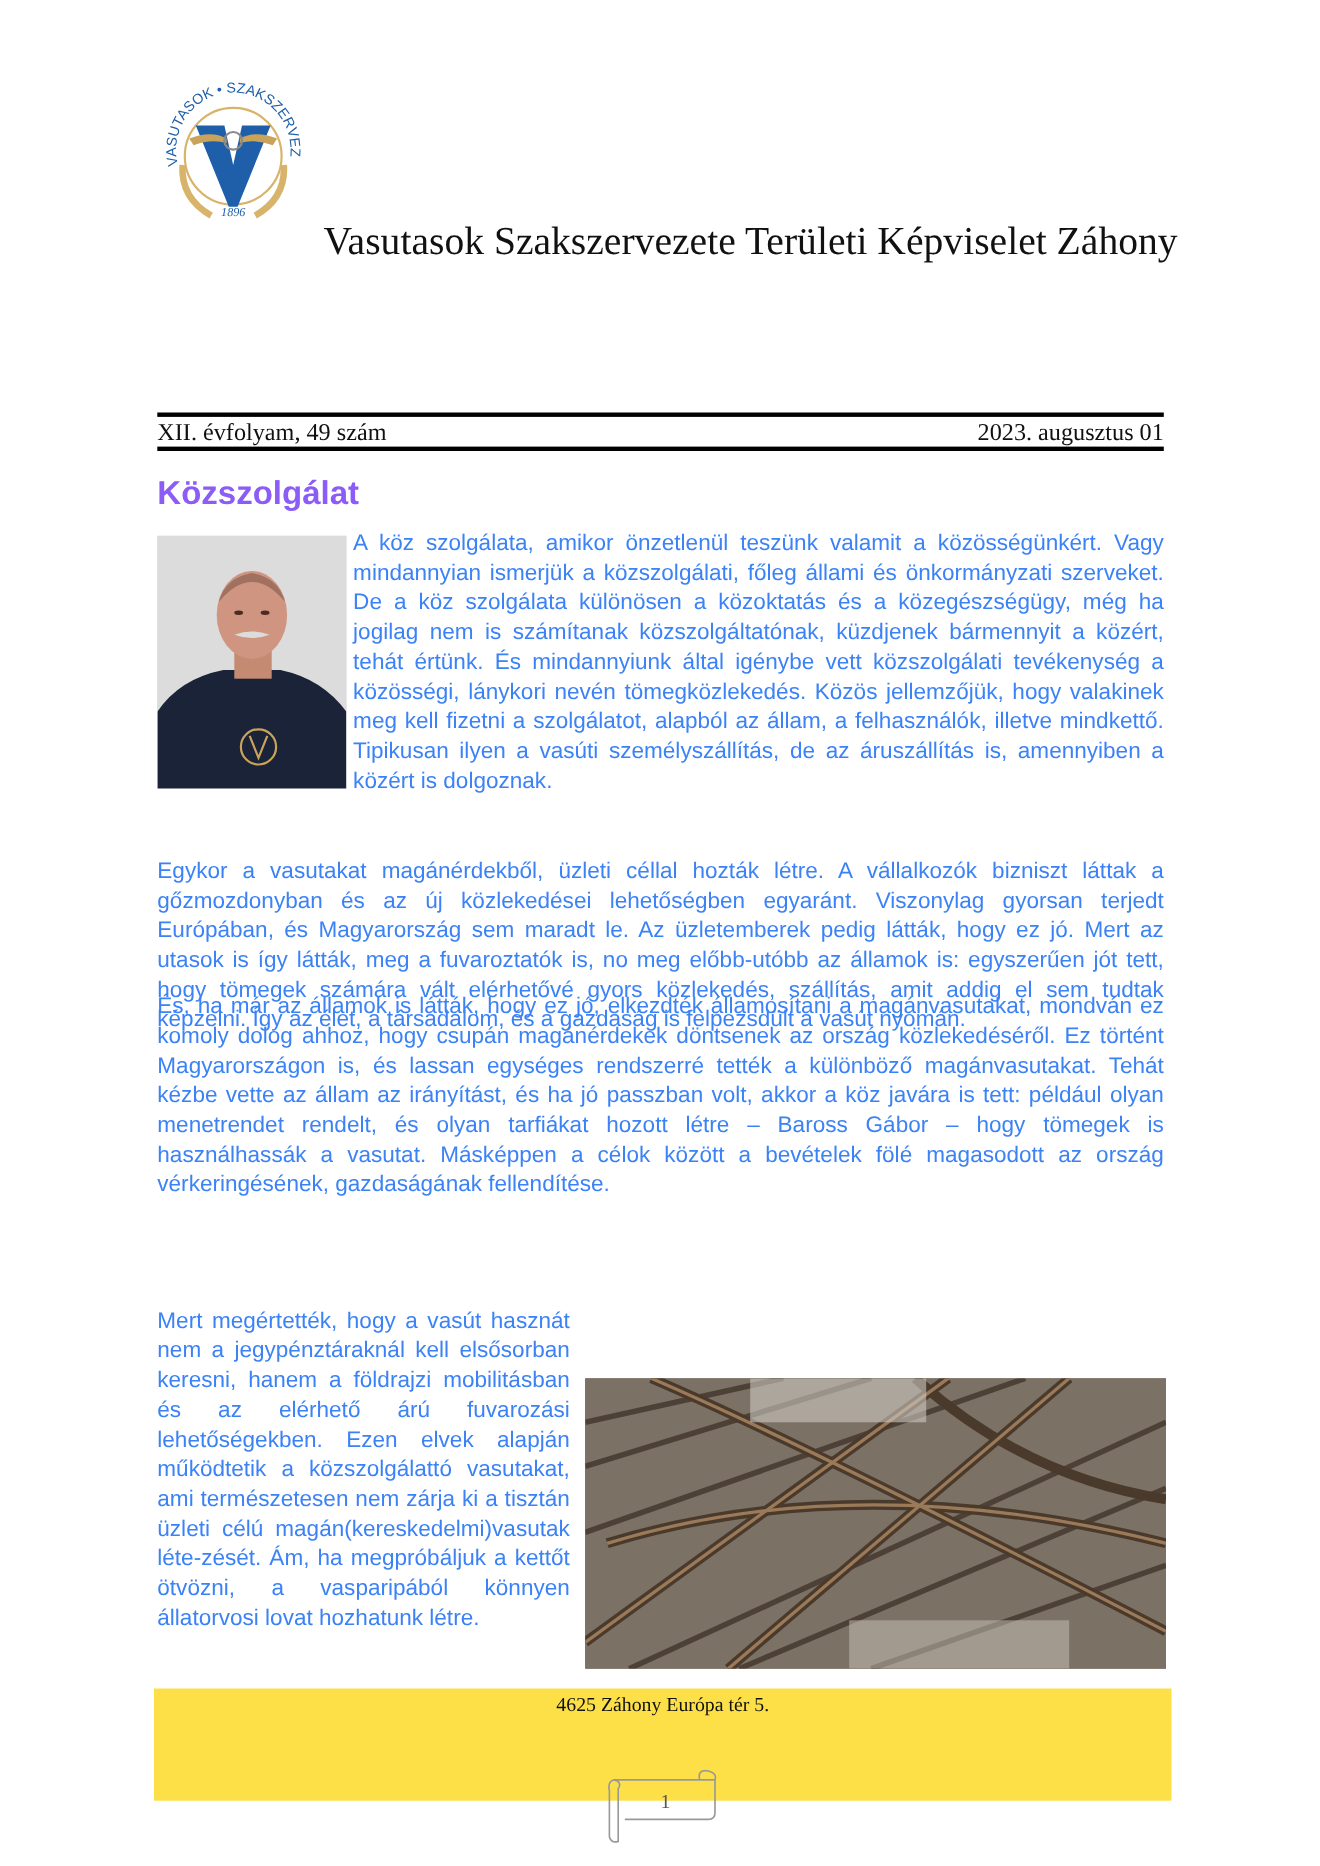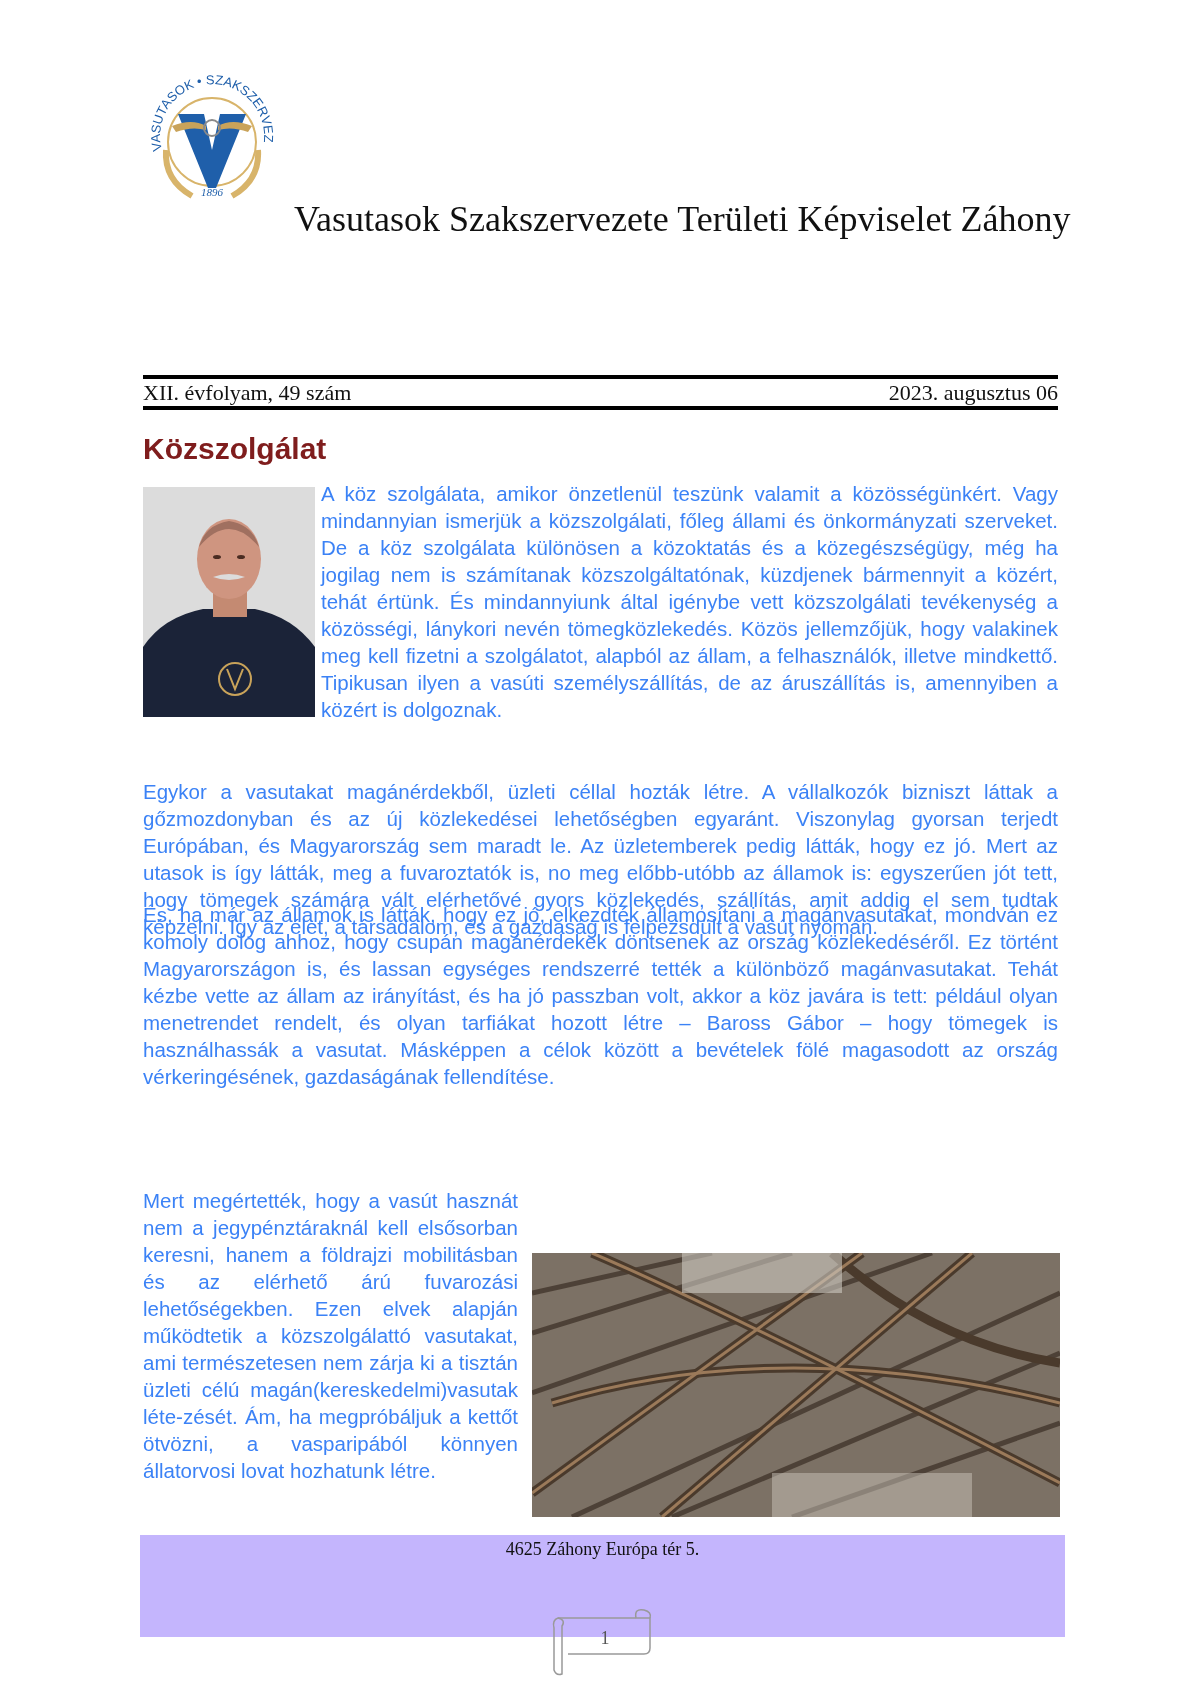--- a/index.html
+++ b/index.html
@@ -9,37 +9,37 @@
   .logo { position: absolute; left: 142px; top: 70px; width: 140px; height: 140px; }
   .org-name { position: absolute; left: 294px; top: 198px; font-family: "Liberation Serif", serif; font-size: 36px; color: #111; white-space: nowrap; }
 
   .masthead { position: absolute; left: 190px; top: 266px; width: 830px; height: 100px; }
   .masthead-text { font-family: "DejaVu Serif", serif; font-style: italic; font-size: 78px; color: #1a1aee; letter-spacing: 2px; white-space: nowrap; transform: scaleX(1.05); transform-origin: left; }
 
   .rule-top { position: absolute; left: 143px; top: 375px; width: 915px; height: 4px; background: #000; }
   .rule-bottom { position: absolute; left: 143px; top: 406px; width: 915px; height: 4px; background: #000; }
   .issue-info { position: absolute; left: 143px; top: 380px; width: 915px; font-family: "Liberation Serif", serif; font-size: 22px; color: #111; display: flex; justify-content: space-between; line-height: 26px; }
 
-  .article-title { position: absolute; left: 143px; top: 432px; font-family: "Liberation Sans", sans-serif; font-weight: bold; font-size: 30px; color: #7f1d1d; }
+  .article-title { position: absolute; left: 143px; top: 432px; font-family: "Liberation Sans", sans-serif; font-weight: bold; font-size: 30px; color: #8b5cf6; }
 
   .body-text { font-family: Liberation Sans, sans-serif; font-size: 20.5px; line-height: 27px; color: #3b82f6; text-align: justify; }
 
   .portrait { position: absolute; left: 143px; top: 487px; width: 172px; height: 230px; background: #d8d8d8; overflow: hidden; }
 
   .p1 { position: absolute; left: 143px; top: 480px; width: 915px; }
   .p1 .float-spacer { float: left; width: 178px; height: 240px; }
 
   .p2 { position: absolute; left: 143px; top: 778px; width: 915px; }
   .p3 { position: absolute; left: 143px; top: 901px; width: 915px; }
   .p4 { position: absolute; left: 143px; top: 1187px; width: 915px; }
   .p4 .float-spacer { float: right; width: 540px; height: 270px; margin-top: 52px; }
 
   .rail-photo { position: absolute; left: 532px; top: 1253px; width: 528px; height: 264px; overflow: hidden; background: #6e6253; }
 
-  .footer { position: absolute; left: 140px; top: 1535px; width: 925px; height: 100px; background: #c4b5fd; font-family: "Liberation Serif", serif; font-size: 18px; color: #111; text-align: center; line-height: 24px; padding-top: 2px; }
+  .footer { position: absolute; left: 140px; top: 1535px; width: 925px; height: 100px; background: #fde047; font-family: "Liberation Serif", serif; font-size: 18px; color: #111; text-align: center; line-height: 24px; padding-top: 2px; }
   .footer a { color: #1a1a99; text-decoration: underline; }
 
   .page-num { position: absolute; left: 550px; top: 1608px; width: 110px; height: 70px; }
   .page-num-text { position: absolute; left: 0; top: 20px; width: 110px; text-align: center; font-family: "Liberation Serif", serif; font-size: 18px; color: #555; }
 </style>
 </head>
 <body>
 
 <div class="page">
 
@@ -59,21 +59,21 @@
       <text x="70" y="126" text-anchor="middle" font-family="Liberation Serif, serif" font-style="italic" font-size="11" fill="#1f5faa">1896</text>
     </svg>
   </div>
 
   <div class="org-name">Vasutasok Szakszervezete Területi Képviselet Záhony</div>
 
 
   <div class="rule-top"></div>
   <div class="issue-info">
     <span>XII. évfolyam, 49 szám</span>
-    <span>2023. augusztus 06</span>
+    <span>2023. augusztus 01</span>
   </div>
   <div class="rule-bottom"></div>
 
   <div class="article-title">Közszolgálat</div>
 
   <div class="portrait">
     <svg width="172" height="230" viewBox="0 0 172 230">
       <rect width="172" height="230" fill="#dcdcdc"></rect>
       <path d="M 0 230 L 0 160 Q 20 130 60 122 L 112 122 Q 150 130 172 160 L 172 230 Z" fill="#1b2338"></path>
       <rect x="70" y="100" width="34" height="30" fill="#c48a72"></rect>

